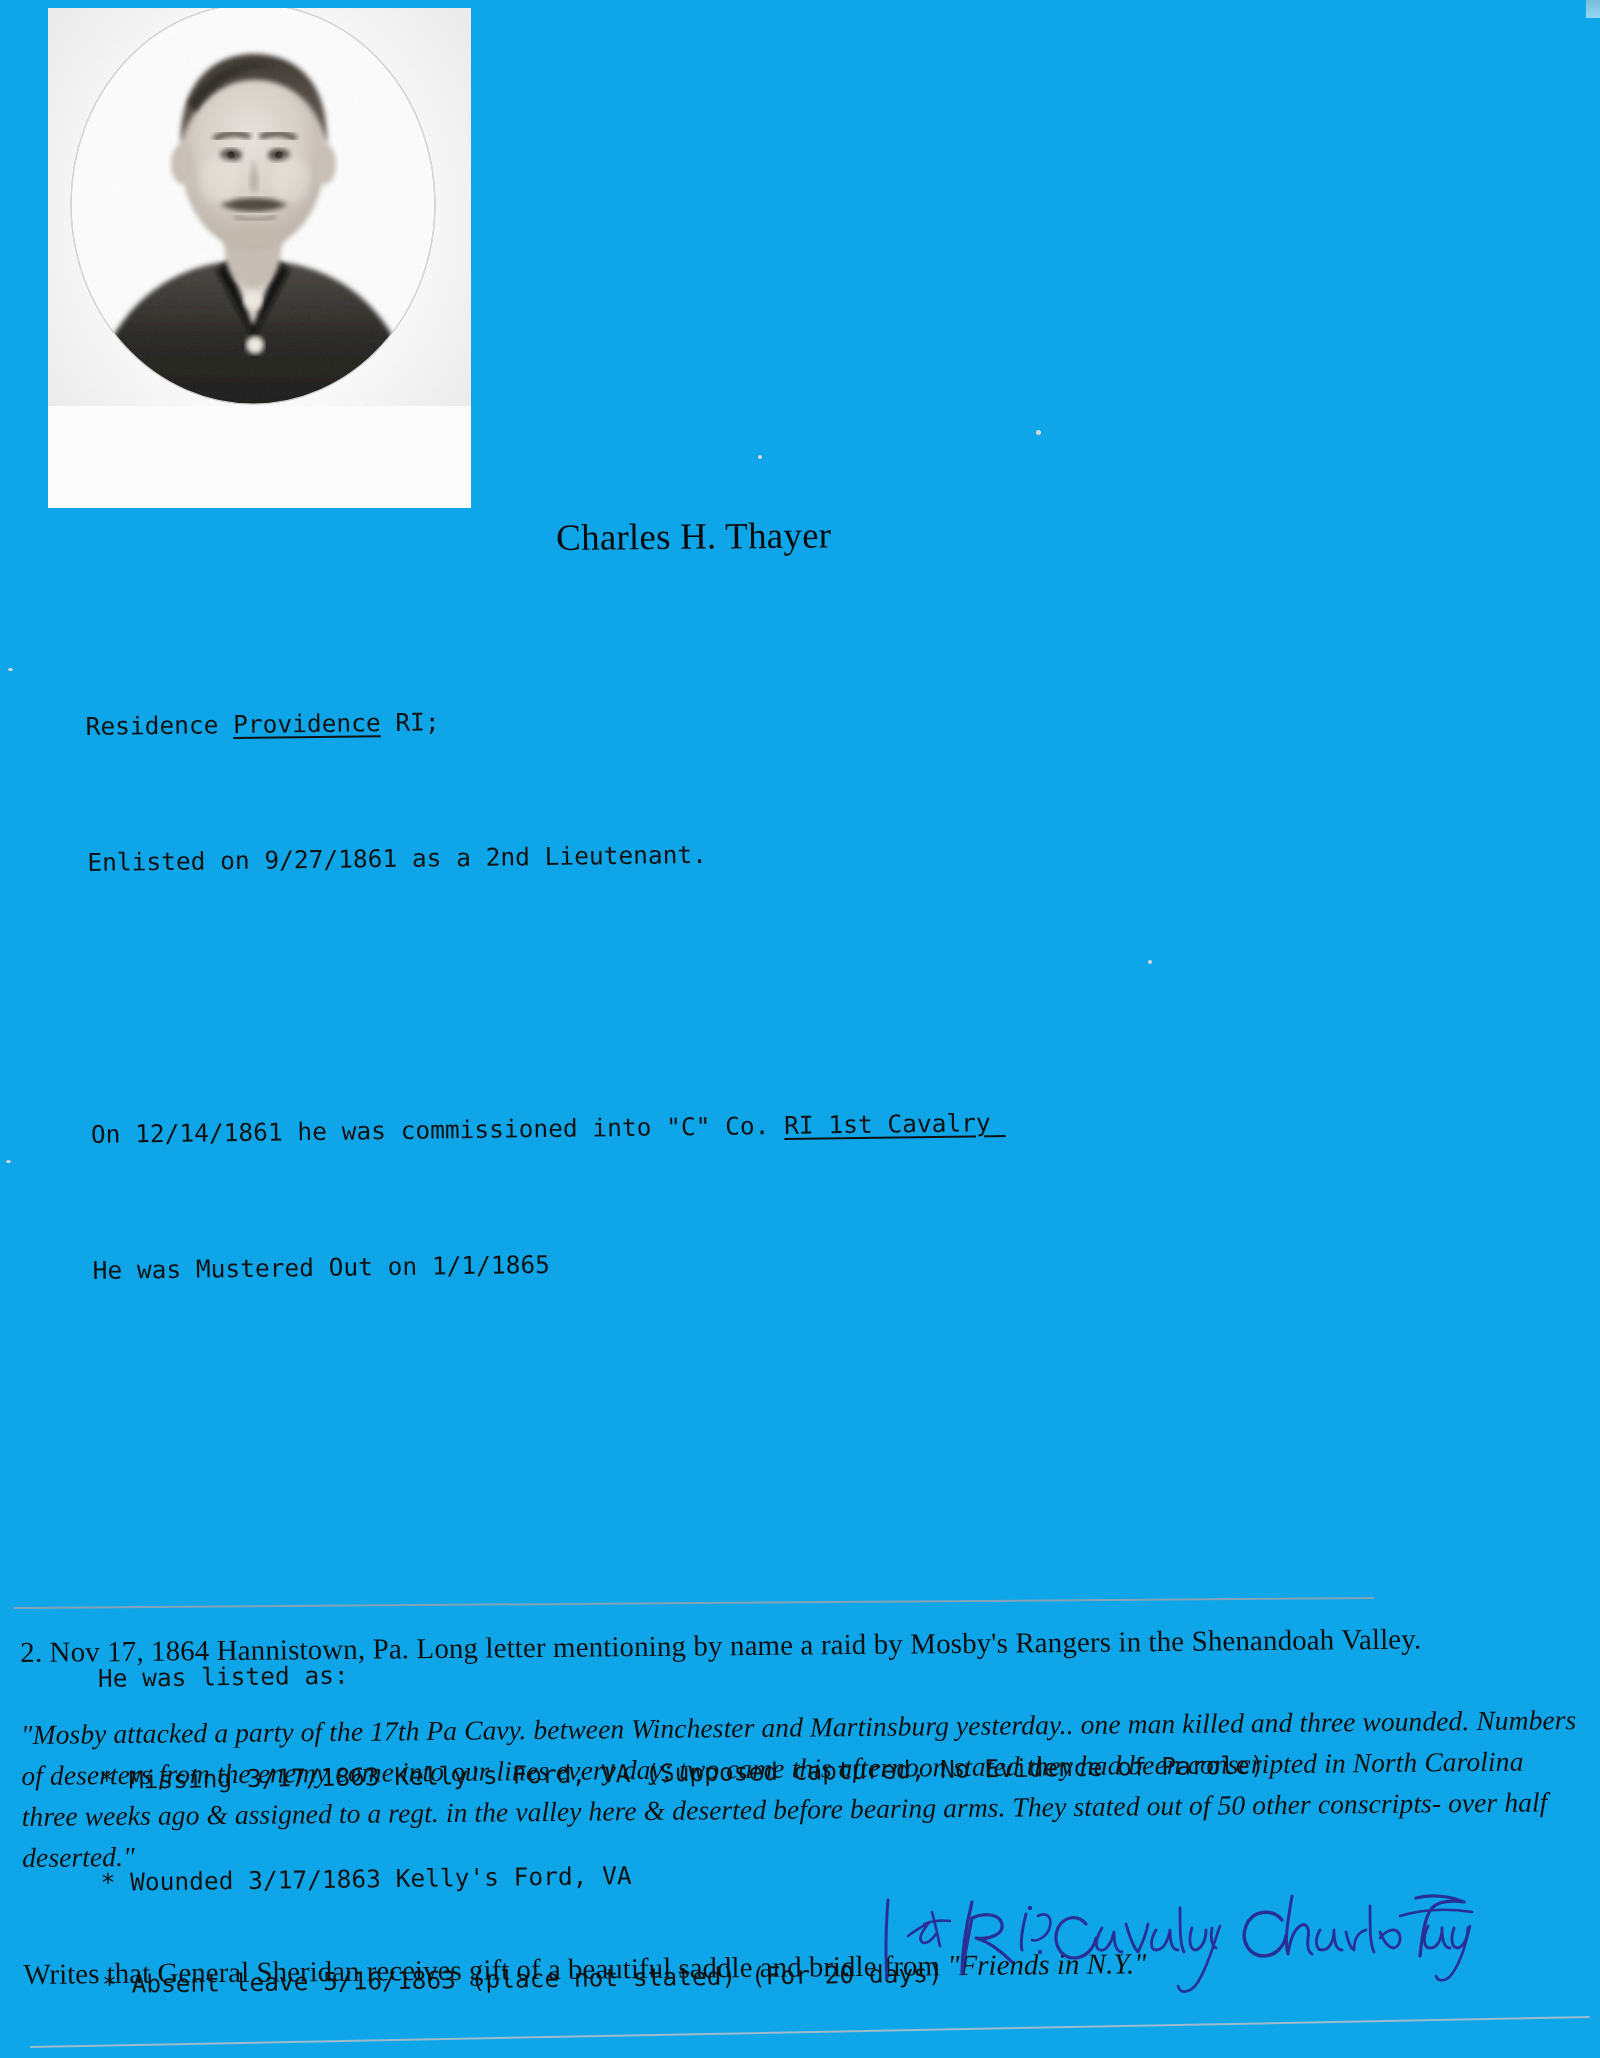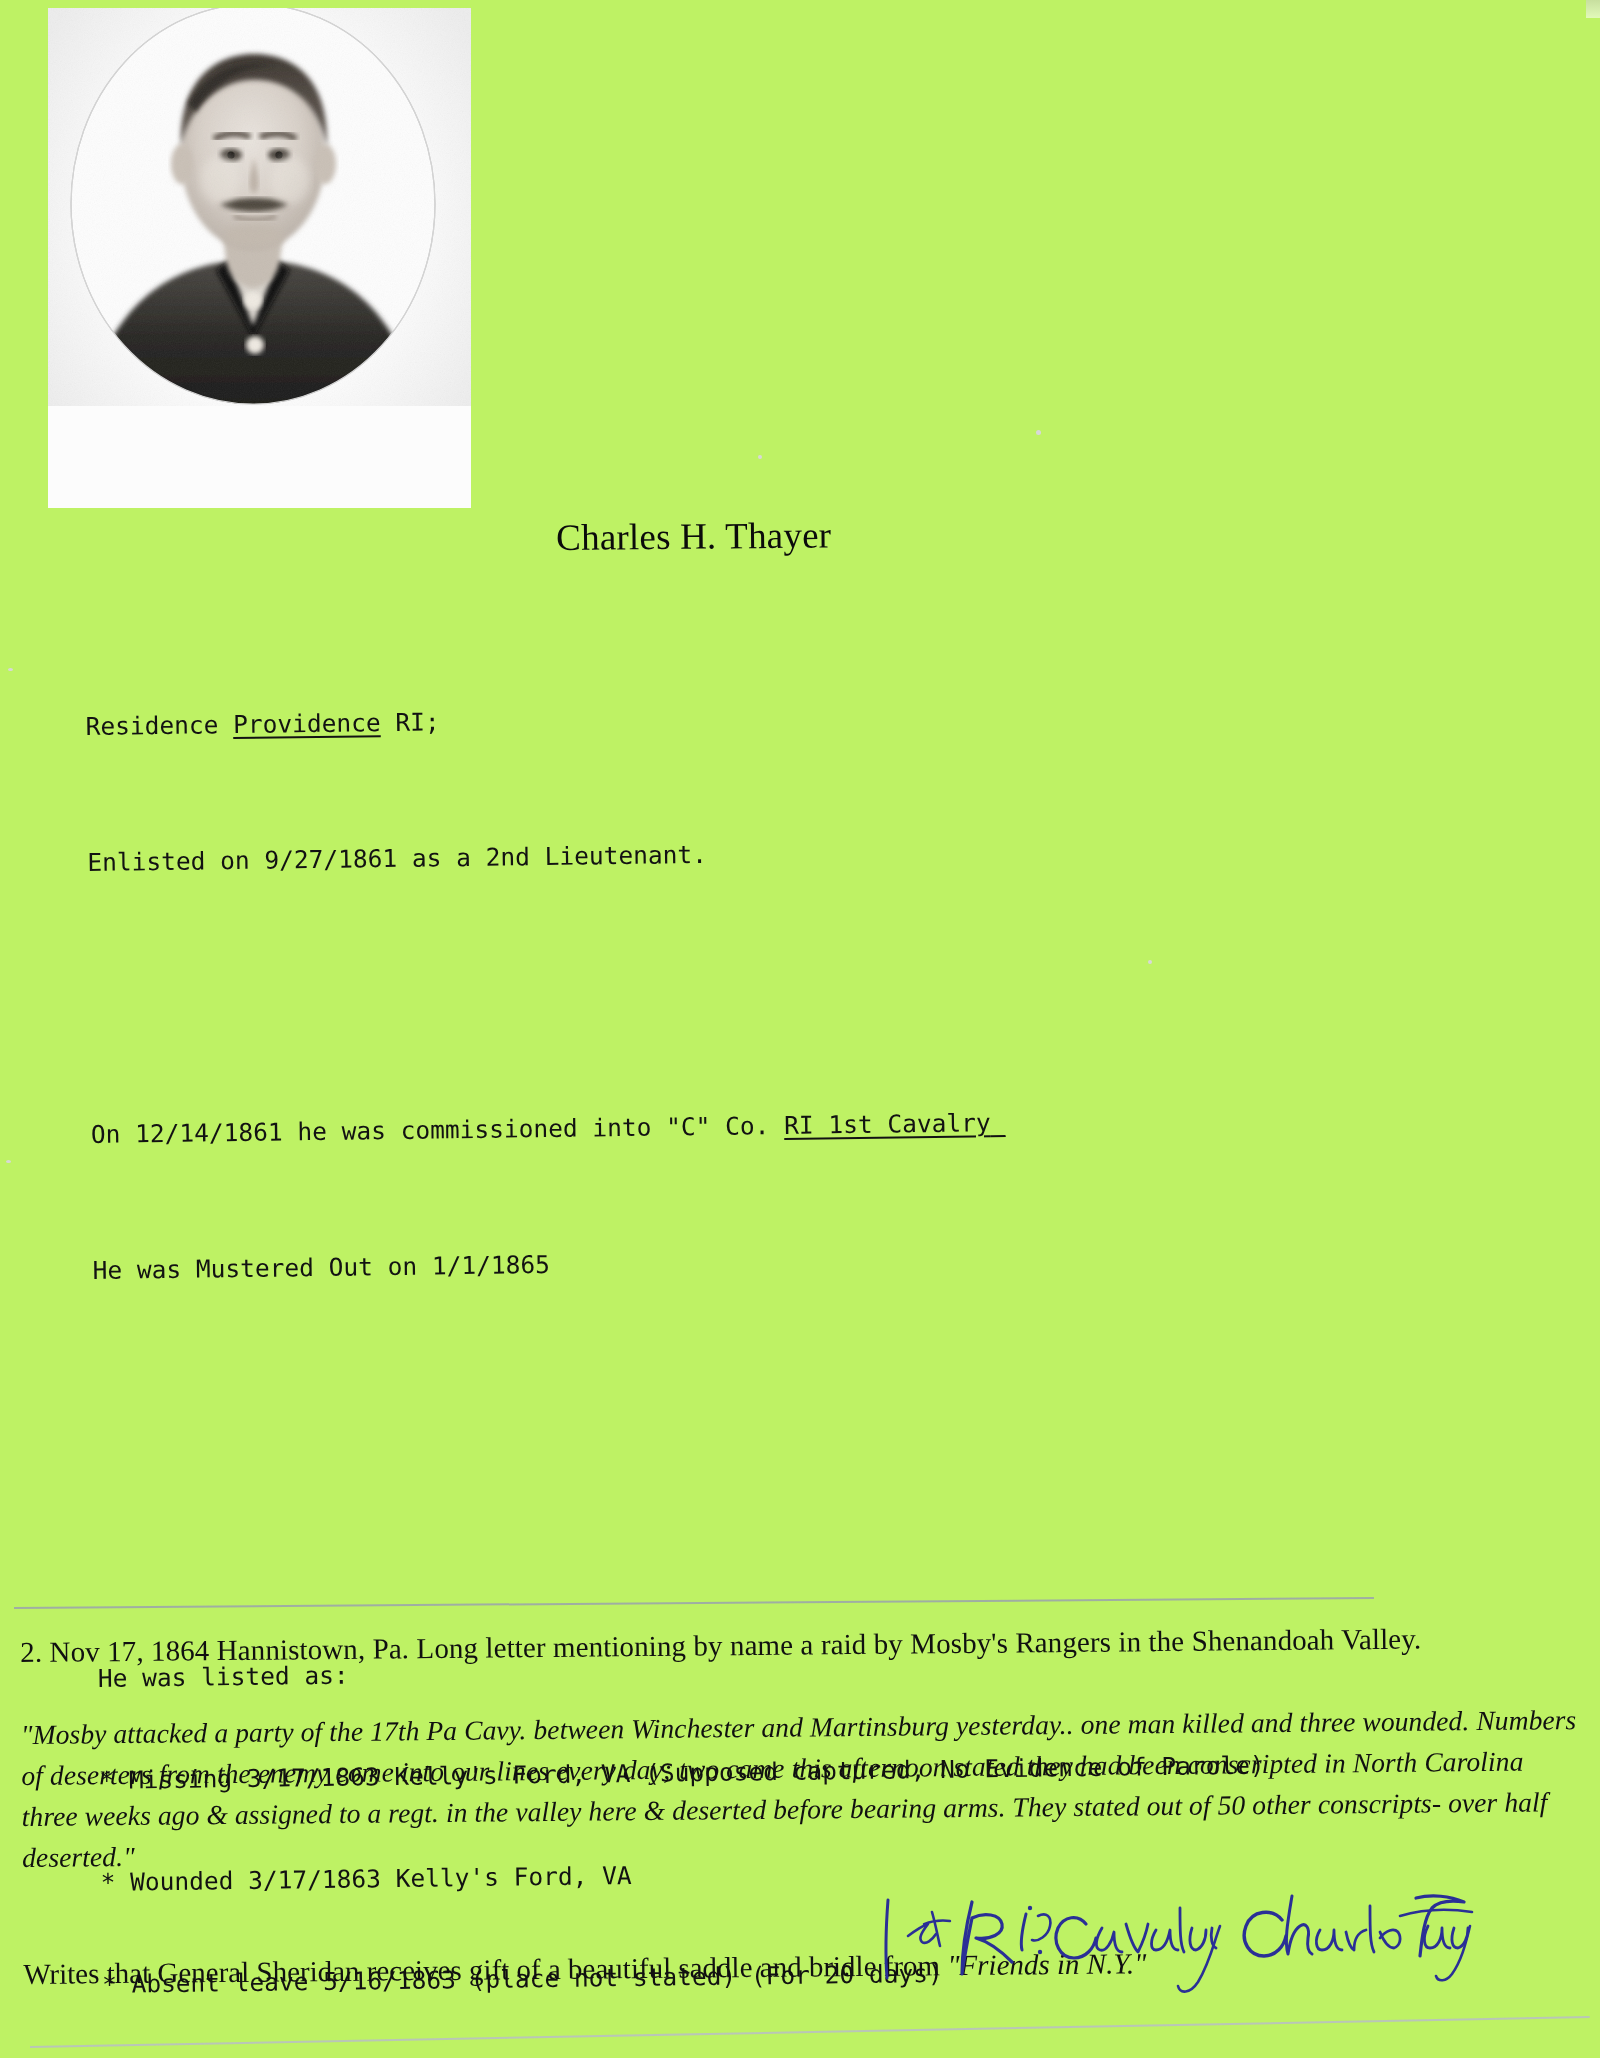--- a/index.html
+++ b/index.html
@@ -13,21 +13,21 @@
     position: relative;
     overflow: hidden;
     font-family: "DejaVu Sans Mono", monospace;
     color: #000;
   }
 
   
   #page {
     position: absolute;
     inset: 0;
-    background: #bef264;
+    background: #0ea5e9;
   }
 
   
   .scan-edge-right {
     position: absolute;
     top: 0;
     right: 0;
     width: 14px;
     height: 18px;
     background: linear-gradient(180deg, #cfcfcf, #ffffff);

